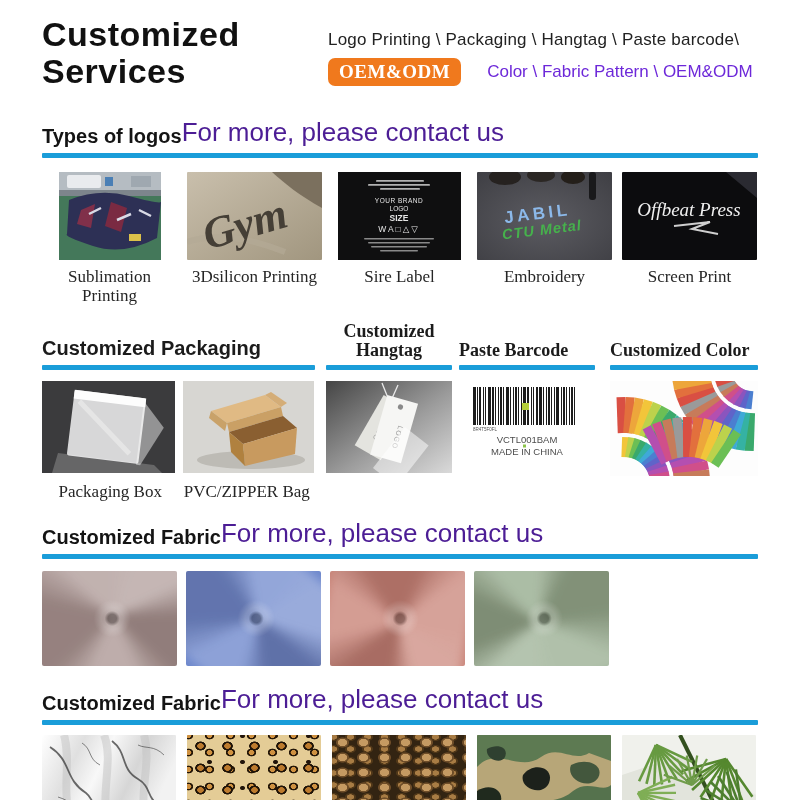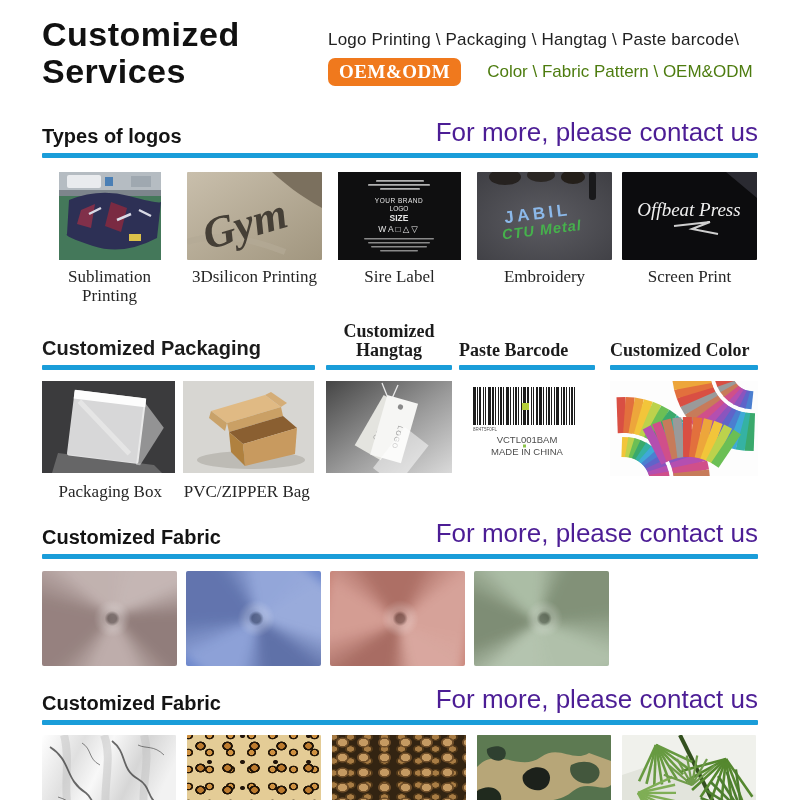--- a/index.html
+++ b/index.html
@@ -8,25 +8,25 @@
   .page{width:800px;height:800px;padding:16px 42px 6px 42px}
 
   
   .hdr{display:flex;justify-content:space-between}
   .hdr-title{font-size:34px;font-weight:700;line-height:1.08;letter-spacing:.5px;color:#111}
   .hdr-right{margin-top:14px;width:430px}
   .hdr-line1{font-size:17px;color:#222;letter-spacing:.2px;white-space:nowrap}
   .hdr-line2{margin-top:8px;display:flex;align-items:center;gap:26px}
   .badge{background:#f0791d;color:#fff;font-family:"Liberation Serif",serif;font-weight:700;
          font-size:19px;padding:3px 11px;border-radius:7px;letter-spacing:.5px}
-  .hdr-line2 span.txt{font-size:17px;color:#4d7c0f}
+  .hdr-line2 span.txt{font-size:17px;color:#6d28d9}
 
   
   .sec{margin-top:28px}
-  .sec-head{display:flex;justify-content:space-between;align-items:flex-end}
+  .sec-head{display:flex;justify-content:flex-start;align-items:flex-end}
   .sec-title{font-size:20px;font-weight:700;color:#141414}
   .sec-contact{font-size:26px;color:#4c1d95}
   .bar{height:5px;background:#1a9dd9;margin-top:5px;border-radius:1px}
 
   
   .row{display:flex;gap:10px;margin-top:14px}
   .col{width:135px;flex:0 0 auto;text-align:center}
   .ph{height:88px;overflow:hidden;border-radius:1px;display:flex;justify-content:center}
   .ph svg{display:block}
   .cap{margin-top:7px;font-family:"Liberation Serif",serif;font-size:17px;line-height:1.12;color:#262626;white-space:nowrap}

